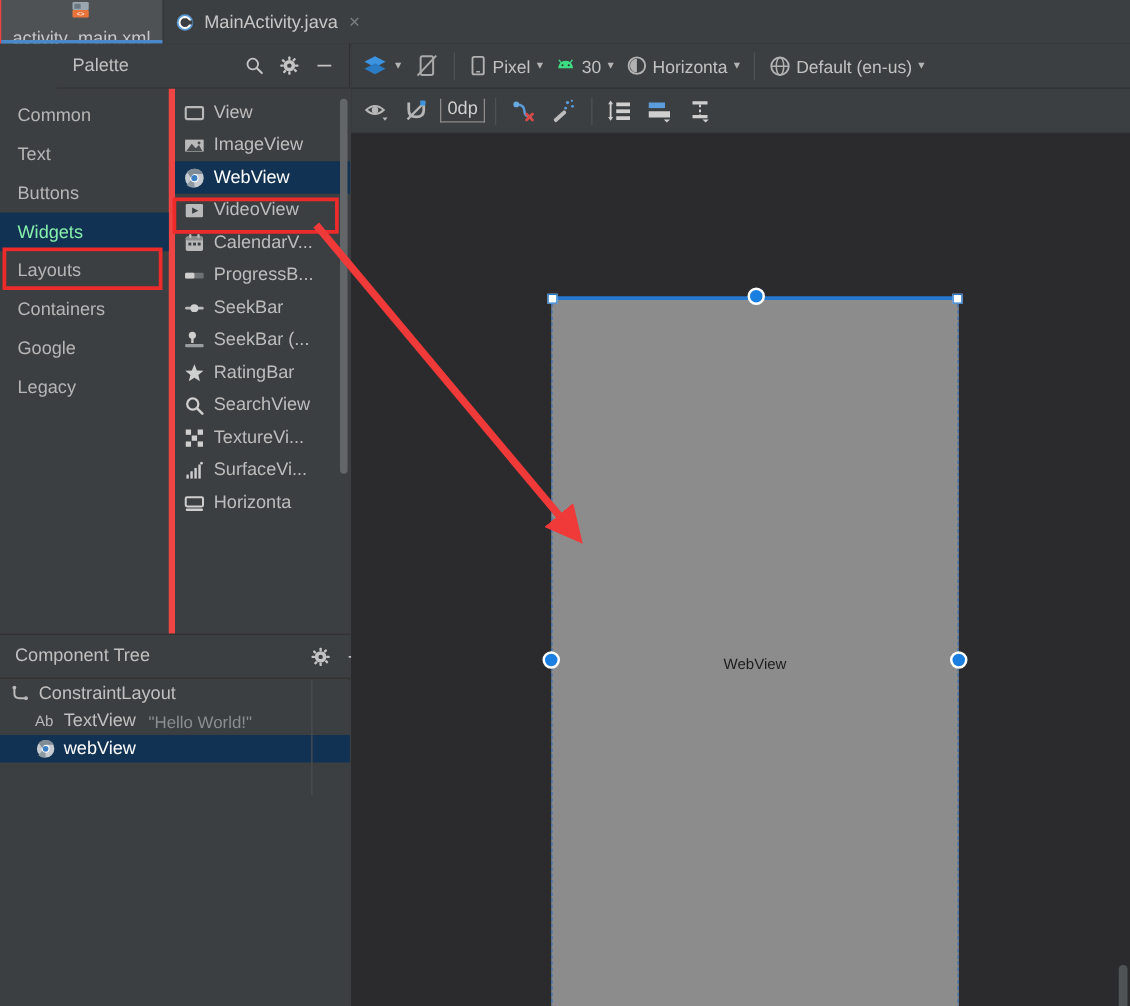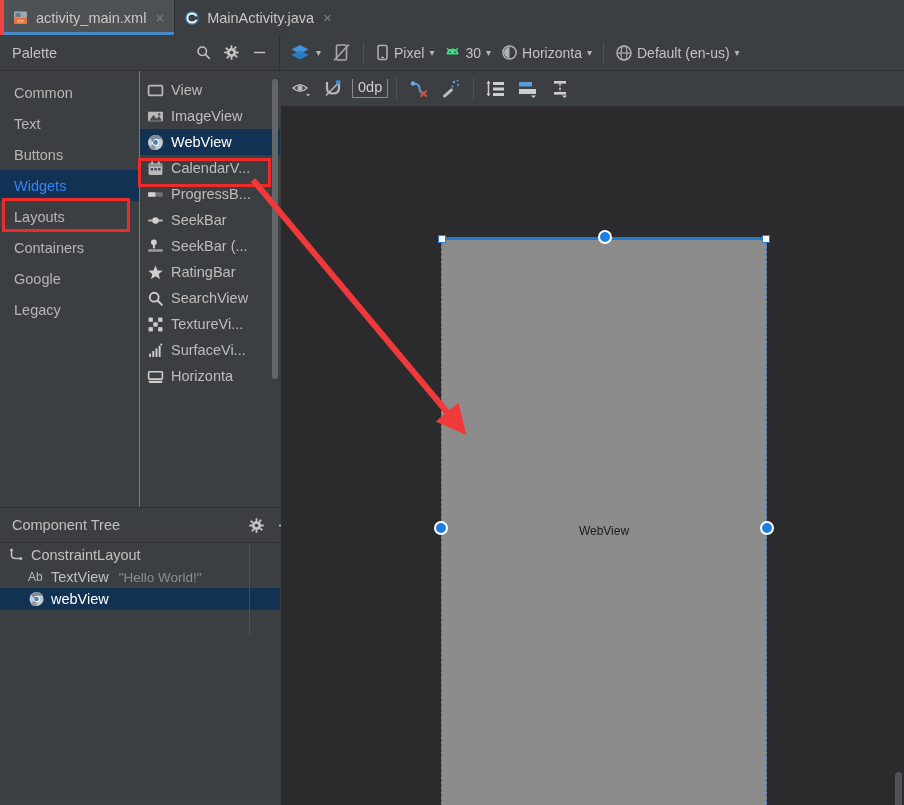--- a/index.html
+++ b/index.html
@@ -37,22 +37,23 @@
     align-items: center;
     padding: 0 10px 0 9px;
     gap: 7px;
     position: relative;
     font-size: 14.5px;
     color: #c7c7c7;
     box-sizing: border-box;
   }
   .tab.active {
     background: #4e5254;
-    border-left: 4px solid #ef4444;
+    border-left: 1px solid #ef4444;
     border-right: 1px solid #2e3133;
+    flex-direction: column;
   }
   .tab.active::after {
     content: "";
     position: absolute;
     left: 0; right: 0; bottom: 0;
     height: 3px;
     background: #4a88c7;
   }
   .tab-icon { width: 16px; height: 16px; flex: none; display:block; }
   .tab-close {
@@ -63,20 +64,21 @@
   }
 
   
   #left {
     position: absolute;
     left: 0; top: 35px;
     width: 280px; height: 770px;
     background: #3c3f41;
     border-right: 1px solid #2e3133;
     box-sizing: border-box;
+    padding-left: 46px;
   }
   .panel-header {
     height: 36px;
     display: flex;
     align-items: center;
     padding: 0 10px 0 12px;
     font-size: 14.5px;
     color: #c0c0c0;
     background: #3c3f41;
     border-bottom: 1px solid #323232;
@@ -97,34 +99,34 @@
     width: 280px; height: 436px;
     display: flex;
     background: #3c3f41;
     box-sizing: border-box;
   }
   #cat-list {
     width: 140px;
     padding-top: 6px;
     box-sizing: border-box;
     background: #3c3f41;
-    border-right: 1px solid #ef4444;
+    border-right: 5px solid #ef4444;
   }
   .cat {
     height: 31px;
     display: flex;
     align-items: center;
     padding-left: 14px;
     font-size: 14.5px;
     color: #b6b6b6;
     box-sizing: border-box;
   }
   .cat.selected {
     background: #113253;
-    color: #3b82f6;
+    color: #86efac;
   }
   #widget-list {
     flex: 1 1 auto;
     position: relative;
     padding-top: 6px;
     overflow: hidden;
     background: #3c3f41;
   }
   .witem {
     height: 26px;
@@ -425,20 +427,27 @@
           <svg class="wicon" viewBox="0 0 16 16">
             <circle cx="8" cy="8" r="7" fill="#c5cbd0"></circle>
             <circle cx="8" cy="8" r="3.2" fill="#ffffff"></circle>
             <path d="M8 4.8 L14.6 4.8 A7 7 0 0 0 8 1 A7 7 0 0 0 2.6 3.6 L5.6 8 A3.2 3.2 0 0 1 8 4.8 Z" fill="#7f8c96"></path>
             <path d="M8 11.2 A3.2 3.2 0 0 1 5.3 9.6 L2.1 13.2 A7 7 0 0 0 8 15 Z" fill="#8d99a3"></path>
             <circle cx="8" cy="8" r="2.3" fill="#3b7fc4"></circle>
           </svg>
           <span>WebView</span>
         </div>
 
+        <div class="witem">
+          <svg class="wicon" viewBox="0 0 16 16">
+            <rect x="1.5" y="3" width="13" height="10" rx="1" fill="#b9b9b9"></rect>
+            <path d="M6.3 5.6 L11 8 L6.3 10.4 Z" fill="#3c3f41"></path>
+          </svg>
+          <span>VideoView</span>
+        </div>
 
         <div class="witem">
           <svg class="wicon" viewBox="0 0 16 16">
             <rect x="1.5" y="3" width="13" height="11" rx="1.3" fill="#b9b9b9"></rect>
             <rect x="1.5" y="3" width="13" height="3" rx="1.3" fill="#8c8c8c"></rect>
             <rect x="4" y="1.2" width="1.8" height="3.2" rx=".8" fill="#b9b9b9"></rect>
             <rect x="10.2" y="1.2" width="1.8" height="3.2" rx=".8" fill="#b9b9b9"></rect>
             <rect x="3.5" y="7.6" width="2.2" height="2.2" fill="#3c3f41"></rect>
             <rect x="7" y="7.6" width="2.2" height="2.2" fill="#3c3f41"></rect>
             <rect x="10.5" y="7.6" width="2.2" height="2.2" fill="#3c3f41"></rect>

